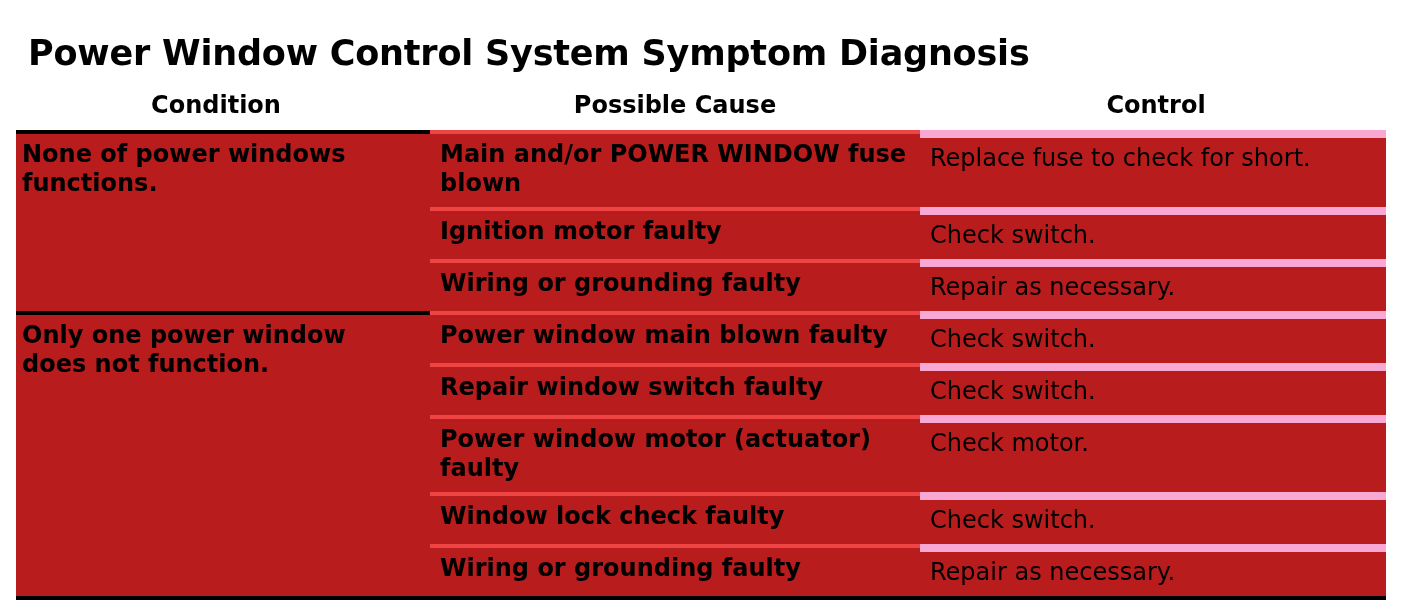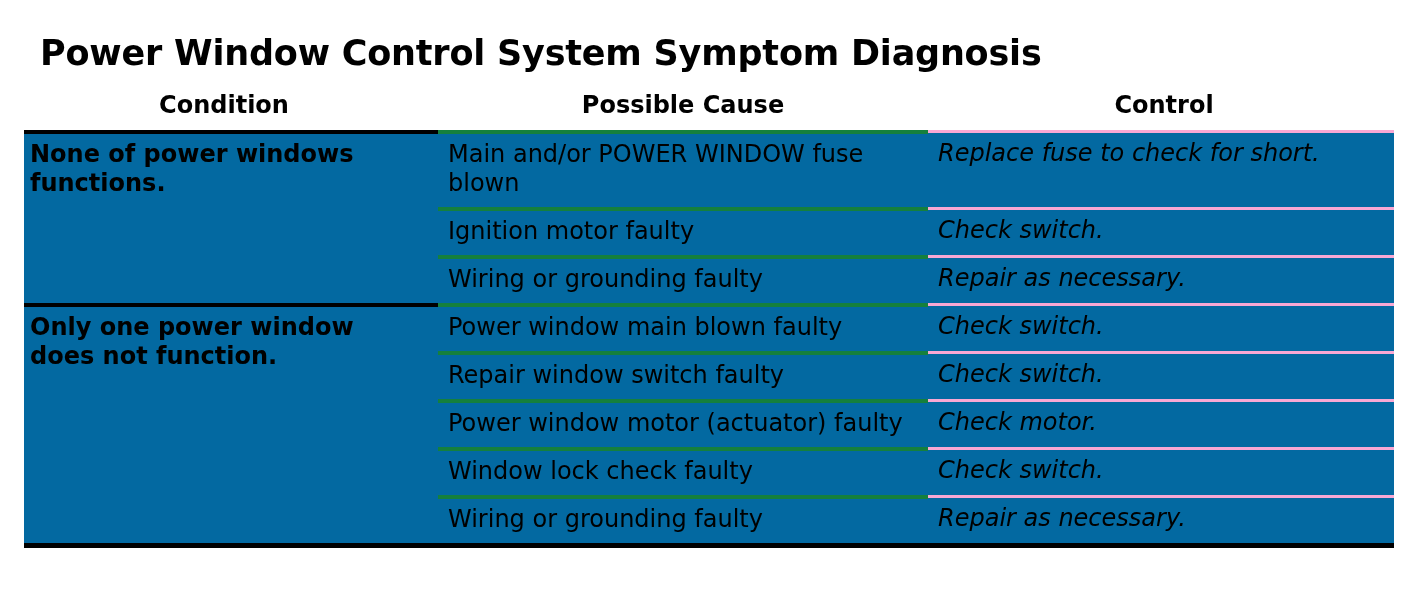--- a/index.html
+++ b/index.html
@@ -11,33 +11,33 @@
     width: 1408px; height: 600px;
     font-family: "DejaVu Sans", "Liberation Sans", sans-serif;
     color: #000000;
     overflow: hidden;
     position: relative;
   }
 
   
   .page-title {
     position: absolute;
-    left: 40px;
+    left: 28px;
     top: 8px;
     font-size: 35px;
     font-weight: bold;
     letter-spacing: -0.2px;
     line-height: 44px;
     white-space: nowrap;
   }
 
   
   .table-wrap {
     position: absolute;
-    left: 24px;
+    left: 16px;
     top: 90px;
     width: 1370px;
   }
 
   table.diagnosis {
     width: 1370px;
     border-collapse: separate;
     border-spacing: 0;
     table-layout: fixed;
   }
@@ -68,47 +68,46 @@
     padding: 6px 10px 9px 6px;
   }
 
   td.cell-condition {
     font-weight: bold;
     padding-left: 6px;
     padding-right: 16px;
     border-top: 4px solid #000;
   }
   td.cell-cause {
-    font-weight: normal;
+    font-weight: bold;
     padding-left: 10px;
     padding-right: 12px;
-    border-top: 4px solid #15803d;
+    border-top: 4px solid #ef4444;
     margin-top: 36px;
   }
   td.cell-action {
-    font-style: italic;
     font-weight: normal;
     padding-left: 10px;
     padding-right: 6px;
-    border-top: 3px solid #f9a8d4;
+    border-top: 8px solid #f9a8d4;
     margin-top: 11px;
   }
 
   
 
   
   .table-bottom-rule {
     height: 5px;
     background: #000;
     width: 1370px;
     margin-top: 0;
   }
 
   
-  td { background: #0369a1; }
+  td { background: #b91c1c; }
 </style>
 </head>
 <body>
 
 <h1 class="page-title">Power Window Control System Symptom Diagnosis</h1>
 
 <div class="table-wrap">
   <table class="diagnosis">
     <colgroup>
       <col class="c-condition">

